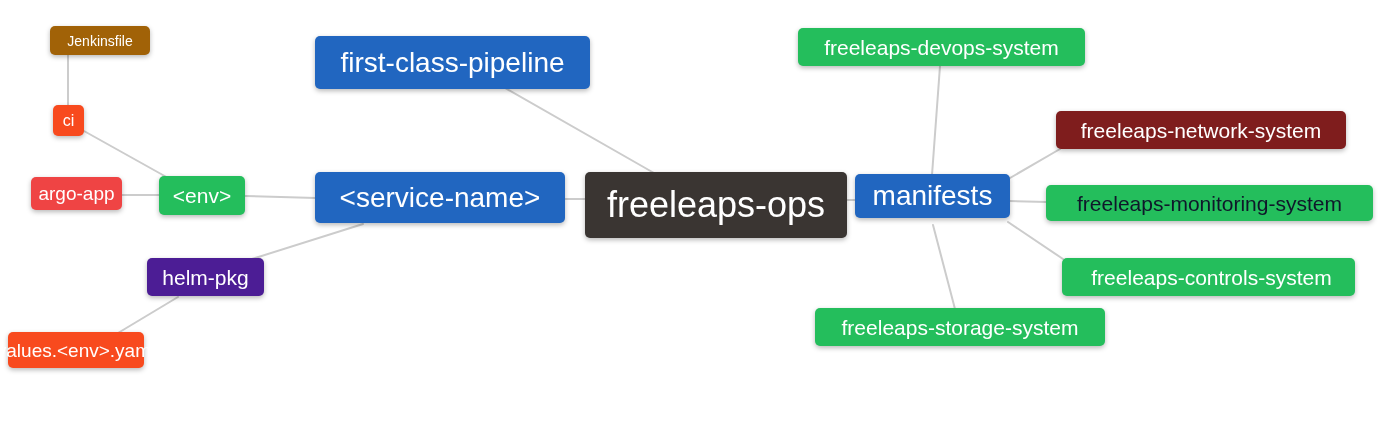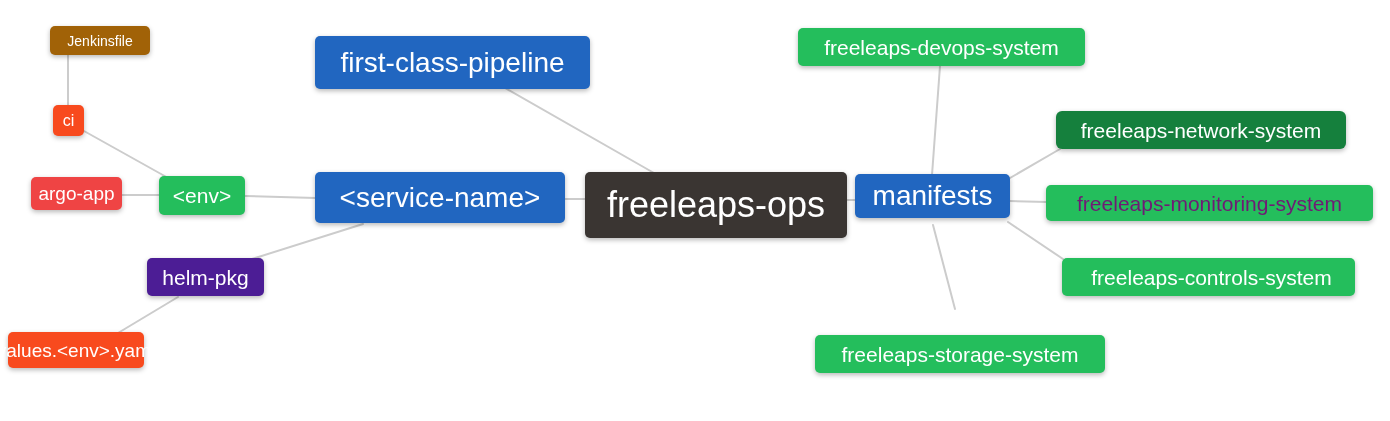--- a/index.html
+++ b/index.html
@@ -57,20 +57,20 @@
   <div id="nodes-layer">
       <div class="node" style="left: 36px; top: 26px; width: 100px; height: 29px; font-size: 14px; background: #a16207; color: rgb(255, 255, 255); margin-left: 14px;">Jenkinsfile</div>
       <div class="node" style="left: 53px; top: 105px; width: 31px; height: 31px; font-size: 16px; background: rgb(248, 74, 30); color: rgb(255, 255, 255);">ci</div>
       <div class="node" style="left: 31px; top: 177px; width: 91px; height: 33px; font-size: 19px; background: #ef4444; color: rgb(255, 255, 255);">argo-app</div>
       <div class="node" style="left: 159px; top: 176px; width: 86px; height: 39px; font-size: 21px; background: rgb(36, 190, 92); color: rgb(255, 255, 255);">&lt;env&gt;</div>
       <div class="node" style="left: 315px; top: 36px; width: 275px; height: 53px; font-size: 28px; background: rgb(33, 102, 192); color: rgb(255, 255, 255);">first-class-pipeline</div>
       <div class="node" style="left: 315px; top: 172px; width: 250px; height: 51px; font-size: 28px; background: rgb(33, 102, 192); color: rgb(255, 255, 255);">&lt;service-name&gt;</div>
       <div class="node" style="left: 585px; top: 172px; width: 262px; height: 66px; font-size: 36px; background: rgb(58, 53, 50); color: rgb(255, 255, 255);">freeleaps-ops</div>
       <div class="node" style="left: 855px; top: 174px; width: 155px; height: 44px; font-size: 28px; background: rgb(33, 102, 192); color: rgb(255, 255, 255);">manifests</div>
       <div class="node" style="left: 798px; top: 28px; width: 287px; height: 38px; font-size: 21px; background: rgb(36, 190, 92); color: rgb(255, 255, 255);">freeleaps-devops-system</div>
-      <div class="node" style="left: 1056px; top: 111px; width: 290px; height: 38px; font-size: 21px; background: #15803d; color: rgb(255, 255, 255); border-radius: 6px;">freeleaps-network-system</div>
-      <div class="node" style="left: 1046px; top: 185px; width: 327px; height: 36px; font-size: 21px; background: rgb(36, 190, 92); color: #701a75;">freeleaps-monitoring-system</div>
+      <div class="node" style="left: 1056px; top: 111px; width: 290px; height: 38px; font-size: 21px; background: #7f1d1d; color: rgb(255, 255, 255);">freeleaps-network-system</div>
+      <div class="node" style="left: 1046px; top: 185px; width: 327px; height: 36px; font-size: 21px; background: rgb(36, 190, 92); color: #0f172a;">freeleaps-monitoring-system</div>
       <div class="node" style="left: 1062px; top: 258px; width: 293px; height: 38px; font-size: 21px; background: rgb(36, 190, 92); color: rgb(255, 255, 255); padding-left: 6px;">freeleaps-controls-system</div>
-      <div class="node" style="left: 815px; top: 308px; width: 290px; height: 38px; font-size: 21px; background: rgb(36, 190, 92); color: rgb(255, 255, 255); margin-top: 27px;">freeleaps-storage-system</div>
+      <div class="node" style="left: 815px; top: 308px; width: 290px; height: 38px; font-size: 21px; background: rgb(36, 190, 92); color: rgb(255, 255, 255);">freeleaps-storage-system</div>
       <div class="node" style="left: 147px; top: 258px; width: 117px; height: 38px; font-size: 21px; background: #4c1d95; color: rgb(255, 255, 255);">helm-pkg</div>
       <div class="node" style="left: 8px; top: 332px; width: 136px; height: 36px; font-size: 19px; background: rgb(248, 74, 30); color: rgb(255, 255, 255);">values.&lt;env&gt;.yaml</div>
     </div>
 </div>
 
 </body></html>

